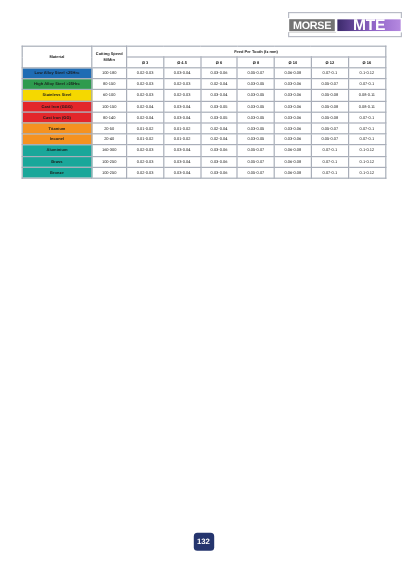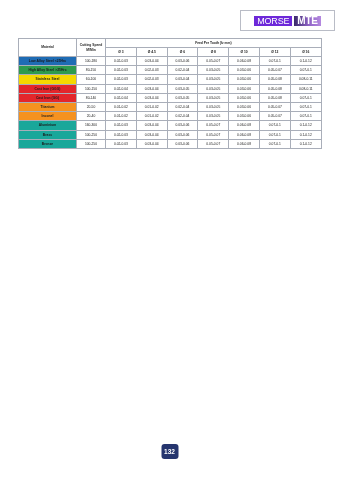--- a/index.html
+++ b/index.html
@@ -20,28 +20,28 @@
     color:#ffffff;font-size:8.3px;font-weight:bold;letter-spacing:.35px;
     padding-left:7px;white-space:nowrap;
   }
   .logo{
     position:absolute;right:4px;top:10px;width:93px;height:19px;
     border:1px solid #b9bcc6;background:#ffffff;
     display:flex;align-items:center;justify-content:center;
   }
   .logo-inner{display:flex;height:12px;align-items:stretch;}
   .logo-morse{
-    background:#6d28d9;color:#ffffff;font-size:9px;font-weight:normal;
+    background:#737373;color:#ffffff;font-size:9px;font-weight:bold;
     letter-spacing:-.2px;padding:0 3px;display:flex;align-items:center;
     border:1px solid #ffffff;
   }
   .logo-mte{
     background:linear-gradient(90deg,#3b2a6b 0%,#8f63c6 55%,#b589e0 100%);
-    color:#ffffff;font-size:10px;font-weight:bold;letter-spacing:-.2px;
-    padding:0 3px;display:flex;align-items:center;border:1px solid #ffffff;
+    color:#ffffff;font-size:13px;font-weight:bold;letter-spacing:-.2px;
+    padding:0 13px;display:flex;align-items:center;border:1px solid #ffffff;
   }
 
   
   .tbl{
     position:absolute;left:18px;top:38px;width:303px;
     border-collapse:collapse;table-layout:fixed;
     border:1px solid #9aa0ad;background:#fff;
   }
   .tbl td,.tbl th{
     border:.5px solid #a9aeb9;

